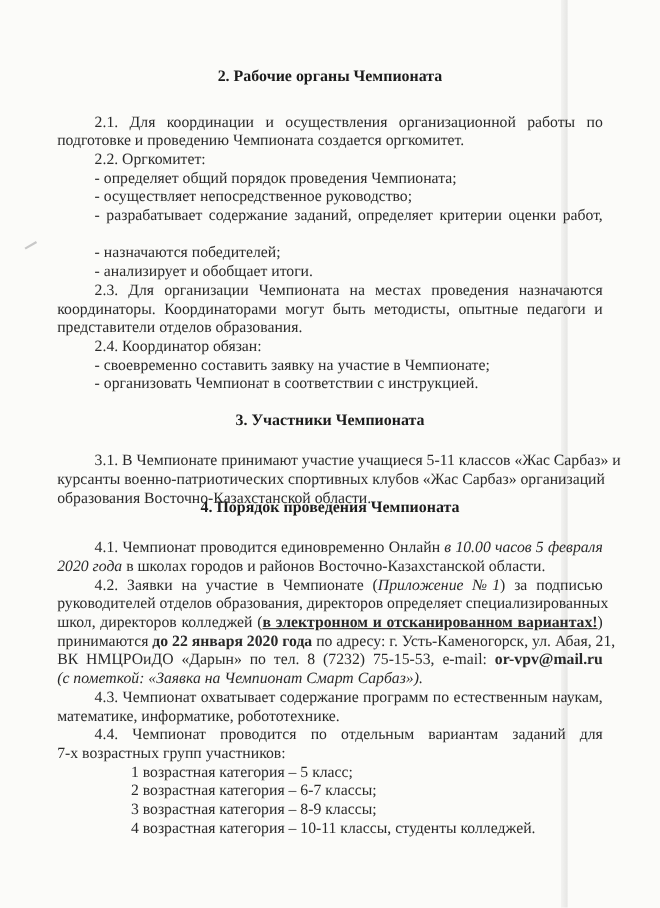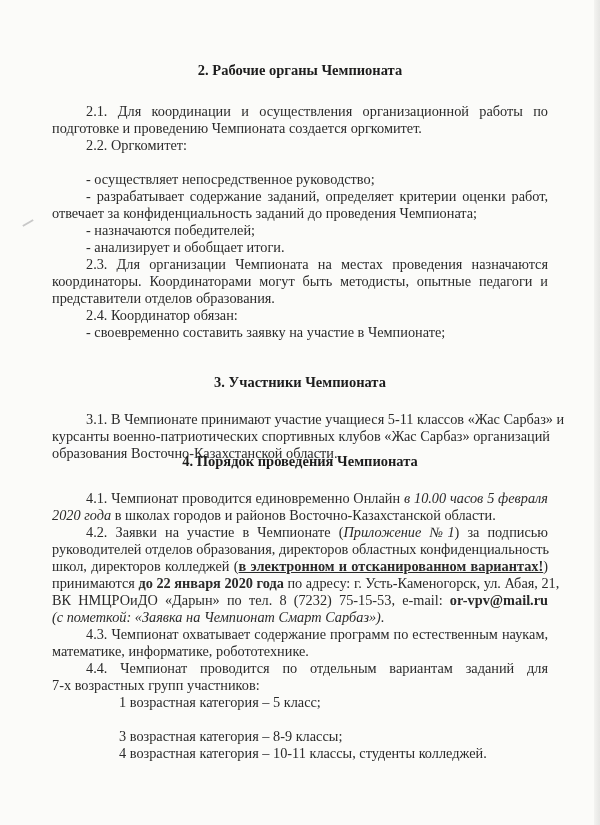--- a/index.html
+++ b/index.html
@@ -3,21 +3,21 @@
 <meta charset="utf-8">
 <style>
   html, body { margin: 0; padding: 0; }
   body {
     width: 600px; height: 825px; overflow: hidden;
     background: #fbfbf9;
     font-family: "Liberation Serif", serif;
     color: #2a2a2a;
     position: relative;
   }
-  .page { position: absolute; left: 0; top: 0; width: 600px; height: 825px; }
+  .page { position: absolute; left: 0; top: 0; width: 516px; height: 825px; }
   .h {
     position: absolute; left: 0; width: 600px; text-align: center;
     font-weight: bold; font-size: 14.5px; color: #1c1c1c;
   }
   .ln {
     position: absolute; font-size: 14.3px; line-height: 17px; white-space: nowrap;
   }
   .j { text-align: justify; text-align-last: justify; }
   .l0 { left: 52px; width: 496px; }
   .l1 { left: 86px; width: 462px; }
@@ -36,45 +36,47 @@
 <body>
 
 <div class="page">
   <div class="edge"></div>
   <div class="speck"></div>
 
   <div class="h" style="top:62px">2. Рабочие органы Чемпионата</div>
   <div class="ln j l1" style="top:103px">2.1. Для координации и осуществления организационной работы по</div>
   <div class="ln l0" style="top:120px">подготовке и проведению Чемпионата создается оргкомитет.</div>
   <div class="ln l1" style="top:137px">2.2. Оргкомитет:</div>
+  <div class="ln l1" style="top:154px">- определяет общий порядок проведения Чемпионата;</div>
   <div class="ln l1" style="top:171px">- осуществляет непосредственное руководство;</div>
   <div class="ln j l1" style="top:188px">- разрабатывает содержание заданий, определяет критерии оценки работ,</div>
-  <div class="ln l0" style="top:205px">отвечает за конфиденциальность заданий до проведения Чемпионата;</div>
   <div class="ln l1" style="top:222px">- назначаются победителей;</div>
   <div class="ln l1" style="top:239px">- анализирует и обобщает итоги.</div>
   <div class="ln j l1" style="top:256px">2.3. Для организации Чемпионата на местах проведения назначаются</div>
   <div class="ln j l0" style="top:273px">координаторы. Координаторами могут быть методисты, опытные педагоги и</div>
   <div class="ln l0" style="top:290px">представители отделов образования.</div>
   <div class="ln l1" style="top:307px">2.4. Координатор обязан:</div>
   <div class="ln l1" style="top:324px">- своевременно составить заявку на участие в Чемпионате;</div>
+  <div class="ln l1" style="top:341px">- организовать Чемпионат в соответствии с инструкцией.</div>
 
   <div class="h" style="top:374px">3. Участники Чемпионата</div>
   <div class="ln j l1" style="top:411px">3.1. В Чемпионате принимают участие учащиеся 5-11 классов «Жас Сарбаз» и</div>
   <div class="ln j l0" style="top:428px">курсанты военно-патриотических спортивных клубов «Жас Сарбаз» организаций</div>
   <div class="ln l0" style="top:445px">образования Восточно-Казахстанской области.</div>
 
   <div class="h" style="top:453px; top:453px">4. Порядок проведения Чемпионата</div>
   <div class="ln j l1" style="top:490px"><span>4.1. Чемпионат проводится единовременно Онлайн </span><b class="bi">в 10.00 часов 5 февраля</b></div>
   <div class="ln l0" style="top:507px"><b class="bi">2020 года</b><span> в школах городов и районов Восточно-Казахстанской области.</span></div>
   <div class="ln j l1" style="top:524px"><span>4.2. Заявки на участие в Чемпионате (</span><span class="it">Приложение №1</span><span>) за подписью</span></div>
-  <div class="ln j l0" style="top:541px">руководителей отделов образования, директоров областных конфиденциальность</div>
+  <div class="ln j l0" style="top:541px">руководителей отделов образования, директоров определяет специализированных</div>
   <div class="ln j l0" style="top:558px"><span>школ, директоров колледжей (</span><span class="u">в электронном и отсканированном вариантах!</span><span>)</span></div>
   <div class="ln j l0" style="top:575px"><span>принимаются </span><b>до 22 января 2020 года</b><span> по адресу: г. Усть-Каменогорск, ул. Абая, 21,</span></div>
   <div class="ln j l0" style="top:592px"><span>ВК НМЦРОиДО «Дарын» по тел. 8 (7232) 75-15-53, e-mail: </span><b>or-vpv@mail.ru</b></div>
   <div class="ln l0 it" style="top:609px">(с пометкой: «Заявка на Чемпионат Смарт Сарбаз»).</div>
   <div class="ln j l1" style="top:626px">4.3. Чемпионат охватывает содержание программ по естественным наукам,</div>
   <div class="ln l0" style="top:643px">математике, информатике, робототехнике.</div>
   <div class="ln j l1" style="top:660px">4.4. Чемпионат проводится по отдельным вариантам заданий для</div>
   <div class="ln l0" style="top:677px">7-х возрастных групп участников:</div>
   <div class="ln l2" style="top:694px">1 возрастная категория – 5 класс;</div>
+  <div class="ln l2" style="top:711px">2 возрастная категория – 6-7 классы;</div>
   <div class="ln l2" style="top:728px">3 возрастная категория – 8-9 классы;</div>
   <div class="ln l2" style="top:745px">4 возрастная категория – 10-11 классы, студенты колледжей.</div>
 </div>
 
 </body></html>

